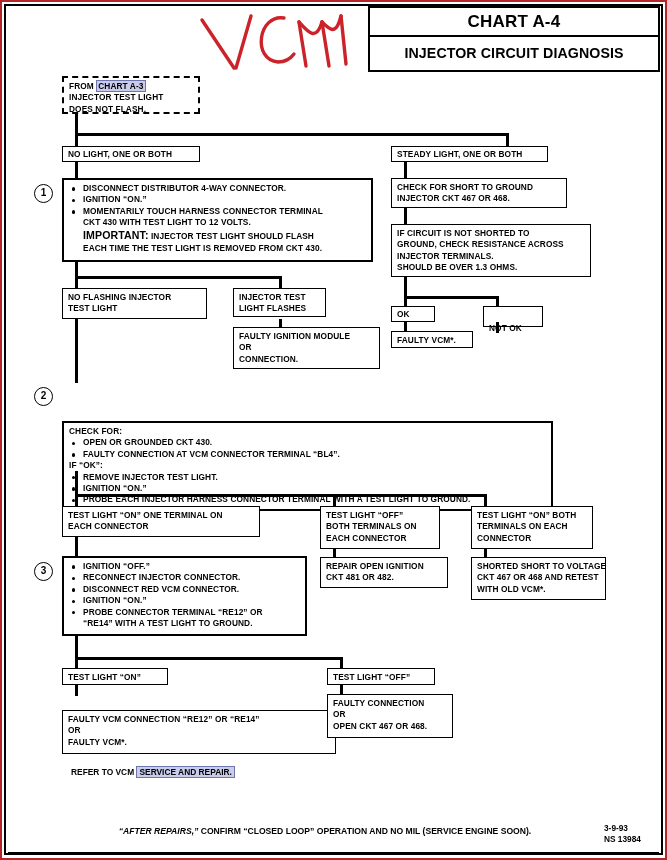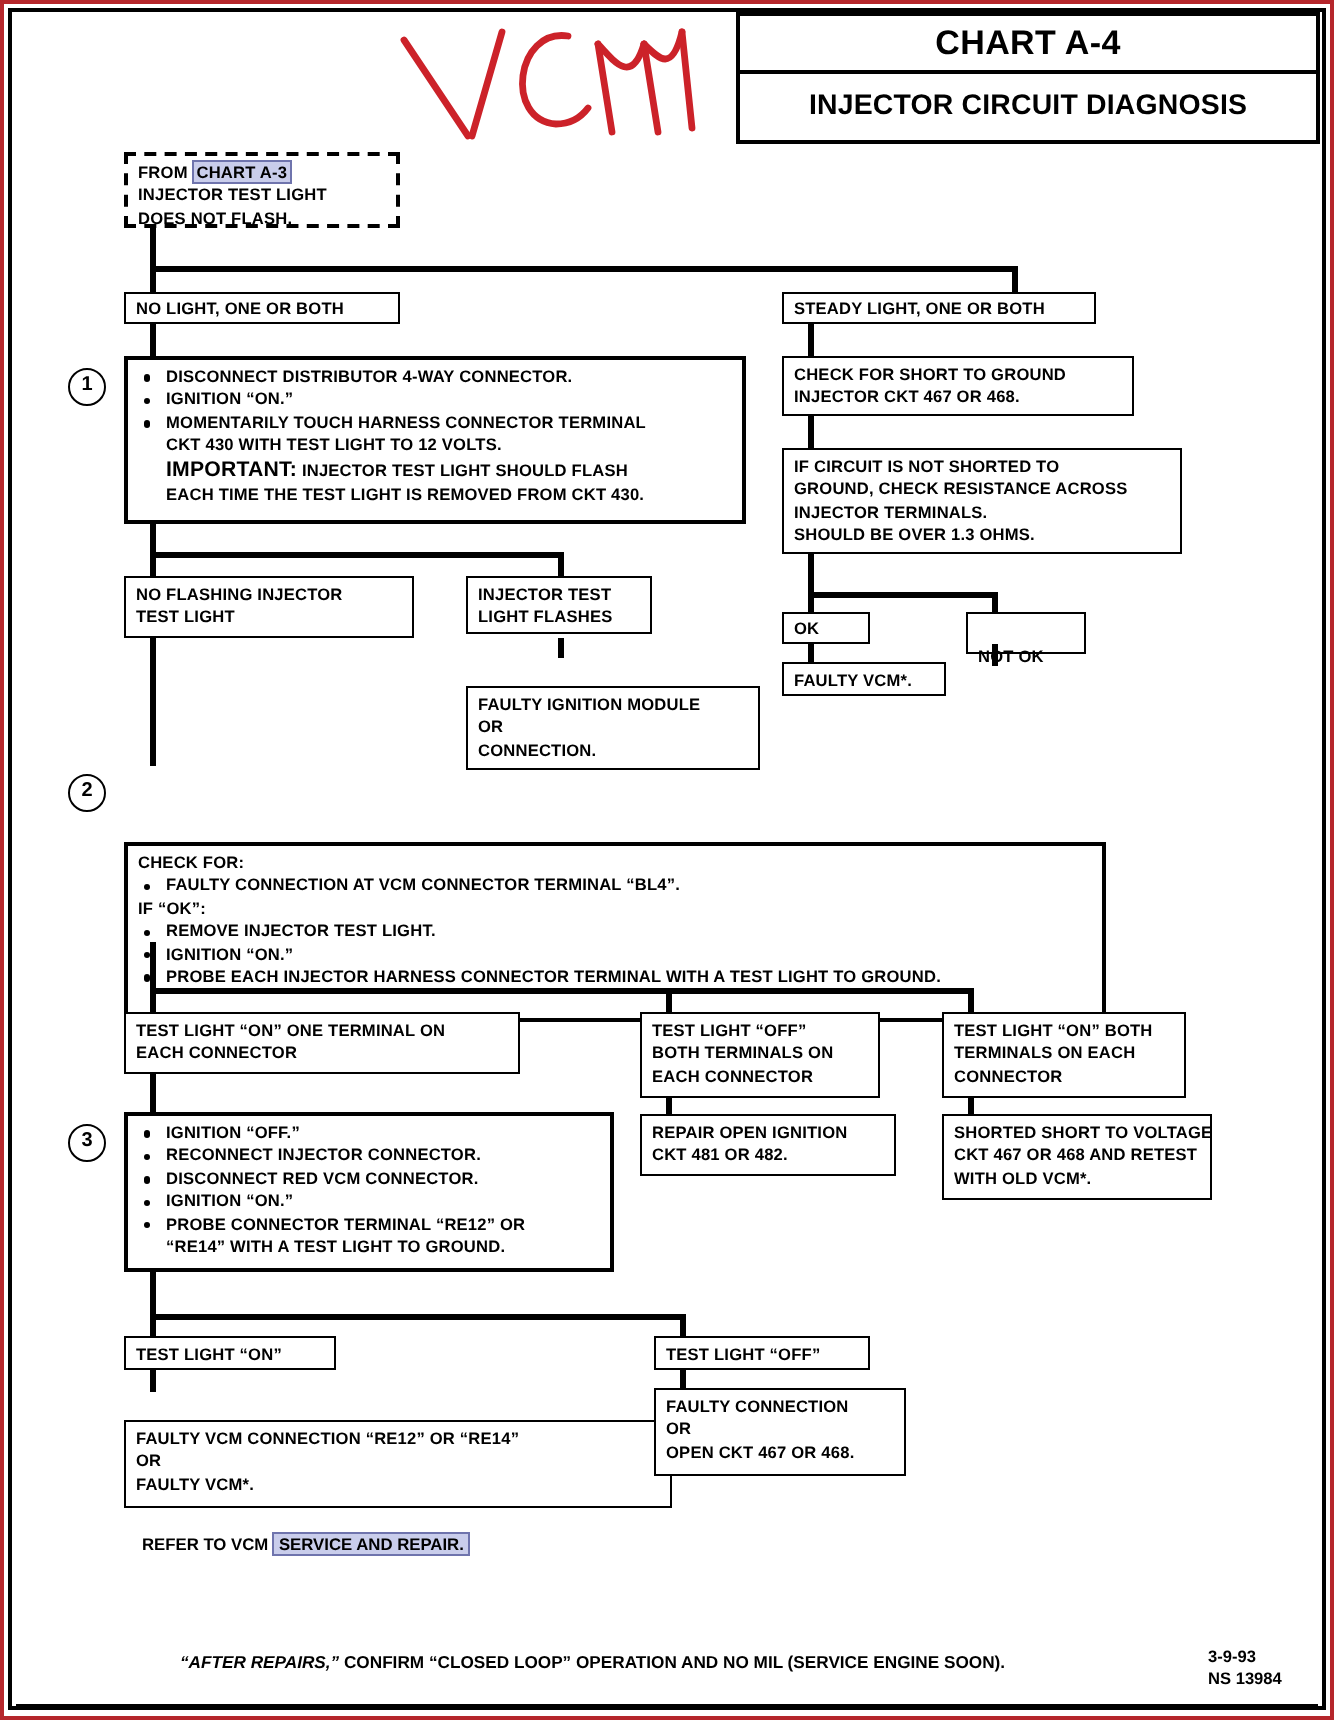--- a/index.html
+++ b/index.html
@@ -107,22 +107,22 @@
     position:absolute;left:55px;top:766px;width:560px;
     font-size:8.4px;font-weight:bold;line-height:13px;color:#000;
   }
   #footnote .fb{position:relative;padding-left:16px;}
   #footnote .fb:before{
     content:"*";position:absolute;left:2px;top:-1px;font-size:11px;
   }
   #footnote .f2{padding-left:16px;}
 
   #bottomline{
-    position:absolute;left:90px;top:826px;width:510px;
-    font-size:8.6px;font-weight:bold;text-align:left;color:#000;
+    position:absolute;left:70px;top:826px;width:510px;
+    font-size:8.6px;font-weight:bold;text-align:center;color:#000;
   }
   #bottomline i{font-style:italic;}
   #datecode{
     position:absolute;left:604px;top:823px;width:60px;
     font-size:8.3px;font-weight:bold;line-height:11px;color:#000;
     text-align:left;
   }
   #hr-bottom{
     position:absolute;left:8px;top:852px;width:651px;height:2px;background:#000;
   }
@@ -225,30 +225,31 @@
   <div class="box thin" style="left:62px;top:288px;width:145px;height:31px;">
     <span class="ln">NO FLASHING INJECTOR</span>
     <span class="ln">TEST LIGHT</span>
   </div>
   <div class="box thin" style="left:233px;top:288px;width:93px;height:29px;">
     <span class="ln">INJECTOR TEST</span>
     <span class="ln">LIGHT FLASHES</span>
   </div>
 
   <div class="v" style="left:279px;top:319px;height:10px;"></div>
-  <div class="box thin" style="left:233px;top:327px;width:147px;height:42px;margin-top:16px;">
+  <div class="box thin" style="left:233px;top:327px;width:147px;height:42px;">
     <span class="ln">FAULTY IGNITION MODULE</span>
     <span class="ln">OR</span>
     <span class="ln">CONNECTION.</span>
   </div>
 
   <div class="v" style="left:75px;top:319px;height:64px;"></div>
   <div class="step" style="left:34px;top:387px;">2</div>
   <div class="box" style="left:62px;top:381px;width:491px;height:90px;margin-top:40px;">
     <span class="nb">CHECK FOR:</span>
+    <span class="bl">OPEN OR GROUNDED CKT 430.</span>
     <span class="bl">FAULTY CONNECTION AT VCM CONNECTOR TERMINAL “BL4”.</span>
     <span class="nb">IF “OK”:</span>
     <span class="bl">REMOVE INJECTOR TEST LIGHT.</span>
     <span class="bl">IGNITION “ON.”</span>
     <span class="bl">PROBE EACH INJECTOR HARNESS CONNECTOR TERMINAL WITH A TEST LIGHT TO GROUND.</span>
   </div>
 
   <div class="v" style="left:75px;top:471px;height:28px;"></div>
   <div class="h" style="left:75px;top:494px;width:412px;"></div>
   <div class="v" style="left:75px;top:494px;height:12px;"></div>

